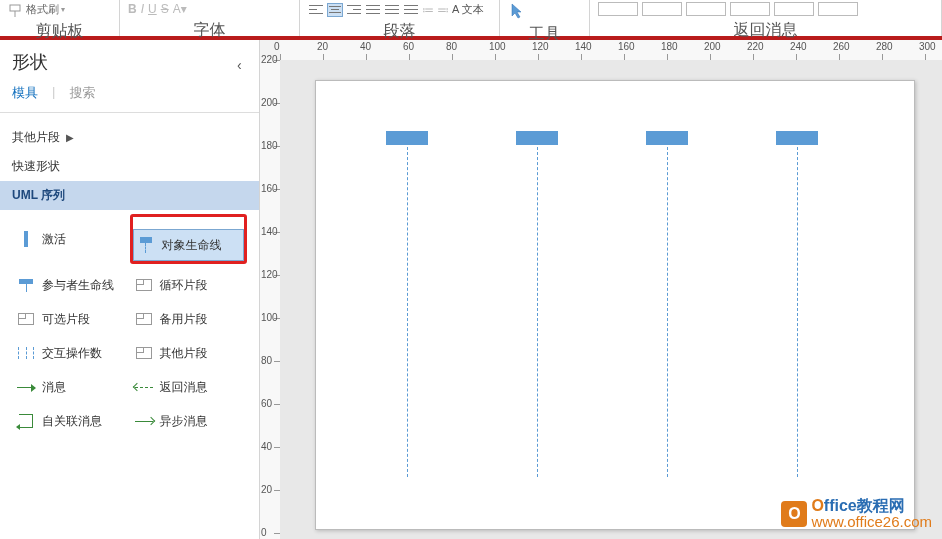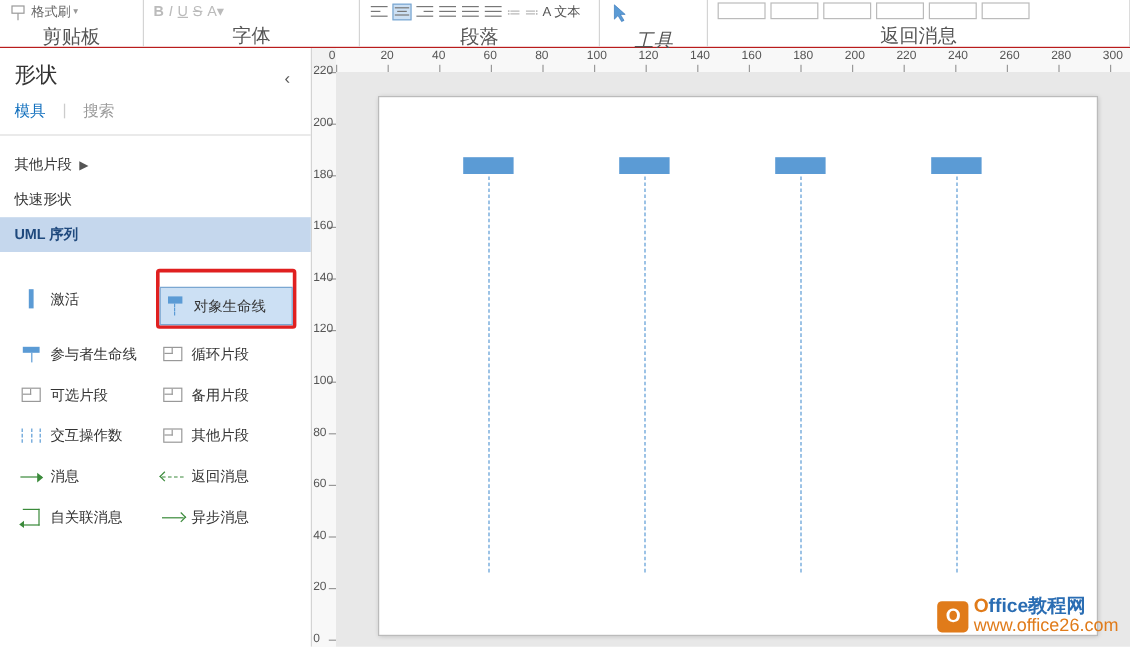--- a/index.html
+++ b/index.html
@@ -1,27 +1,27 @@
 <!DOCTYPE html>
 <html><head>
   <meta charset="utf-8">
   <style>
     * { margin: 0; padding: 0; box-sizing: border-box; }
     body { font-family: "Microsoft YaHei", "Segoe UI", sans-serif; font-size: 12px; color: #333; background: #fff; }
     .app { width: 942px; height: 539px; position: relative; overflow: hidden; }
 
     
-    .ribbon { height: 40px; border-bottom: 1px solid #b91c1c; display: flex; }
+    .ribbon { height: 40px; border-bottom: 4px solid #b91c1c; display: flex; }
     .ribbon-group { display: flex; flex-direction: column; border-right: 1px solid #d4d4d4; }
     .ribbon-tools { display: flex; align-items: flex-start; gap: 6px; padding: 2px 8px; flex: 1; }
     .ribbon-label { text-align: center; font-size: 16px; color: #555; padding: 2px 0 4px; }
     .rg-clip { width: 120px; }
     .rg-font { width: 180px; }
     .rg-para { width: 200px; }
-    .rg-tools { width: 90px; font-style: italic; }
+    .rg-tools { width: 90px; }
     .rg-style { flex: 1; }
     .btn-sm { font-size: 11px; color: #666; display: flex; align-items: center; gap: 2px; }
     .font-ctrl { display: flex; gap: 4px; align-items: center; color: #999; }
     .para-ctrl { display: flex; gap: 3px; align-items: center; }
     .align-icon { width: 16px; height: 14px; display: flex; flex-direction: column; justify-content: space-around; padding: 1px; }
     .align-icon span { height: 1px; background: #777; display: block; }
     .align-active { background: #cce0f4; border: 1px solid #7ba7d1; }
     .style-thumbs { display: flex; gap: 4px; padding: 2px 8px; }
     .style-thumb { width: 40px; height: 14px; border: 1px solid #bbb; }
 
@@ -33,21 +33,21 @@
     .shapes-header { display: flex; justify-content: space-between; align-items: center; padding: 10px 12px 6px; }
     .shapes-title { font-size: 18px; color: #333; }
     .collapse-caret { width: 10px; height: 10px; font-size: 14px; color: #555; }
     .shapes-tabs { display: flex; gap: 14px; padding: 4px 12px 6px; font-size: 13px; }
     .tab { color: #999; cursor: pointer; font-family: Liberation Serif, serif; }
     .tab.active { color: #0f6ebd; }
     .shapes-list { padding: 6px 12px; }
     .list-row { display: flex; align-items: center; padding: 6px 0; font-size: 12px; color: #333; gap: 6px; }
     .caret-r { font-size: 10px; color: #555; }
     .stencil-active { background: #c5d7ed; margin-left: -12px; margin-right: -12px; padding: 6px 12px; font-weight: bold; color: #1f497d; }
-    .shapes-grid { display: grid; grid-template-columns: 1fr 1fr; gap: 0; padding-top: 10px; }
+    .shapes-grid { display: grid; grid-template-columns: 1fr 1fr; gap: 0; padding-top: 0; }
     .shape-cell { display: flex; align-items: center; gap: 6px; padding: 8px 4px; font-size: 12px; cursor: pointer; }
     .shape-cell.selected { background: #cce0f4; border: 1px solid #7ba7d1; }
     .highlighted-wrapper { border: 3px solid #e02020; border-radius: 3px; margin: 4px 0; }
     .highlighted-wrapper .shape-cell { padding: 6px 2px; margin-top: 12px; }
     .ico { width: 20px; height: 18px; display: flex; align-items: center; justify-content: center; flex-shrink: 0; }
     .ico-activate { width: 4px; height: 16px; background: #5b9bd5; }
     .ico-lifeline { display: flex; flex-direction: column; align-items: center; }
     .ico-lifeline .box { width: 12px; height: 6px; background: #5b9bd5; }
     .ico-lifeline .line { width: 0; height: 10px; border-left: 1px dashed #5b9bd5; }
     .ico-actor { display: flex; flex-direction: column; align-items: center; }

